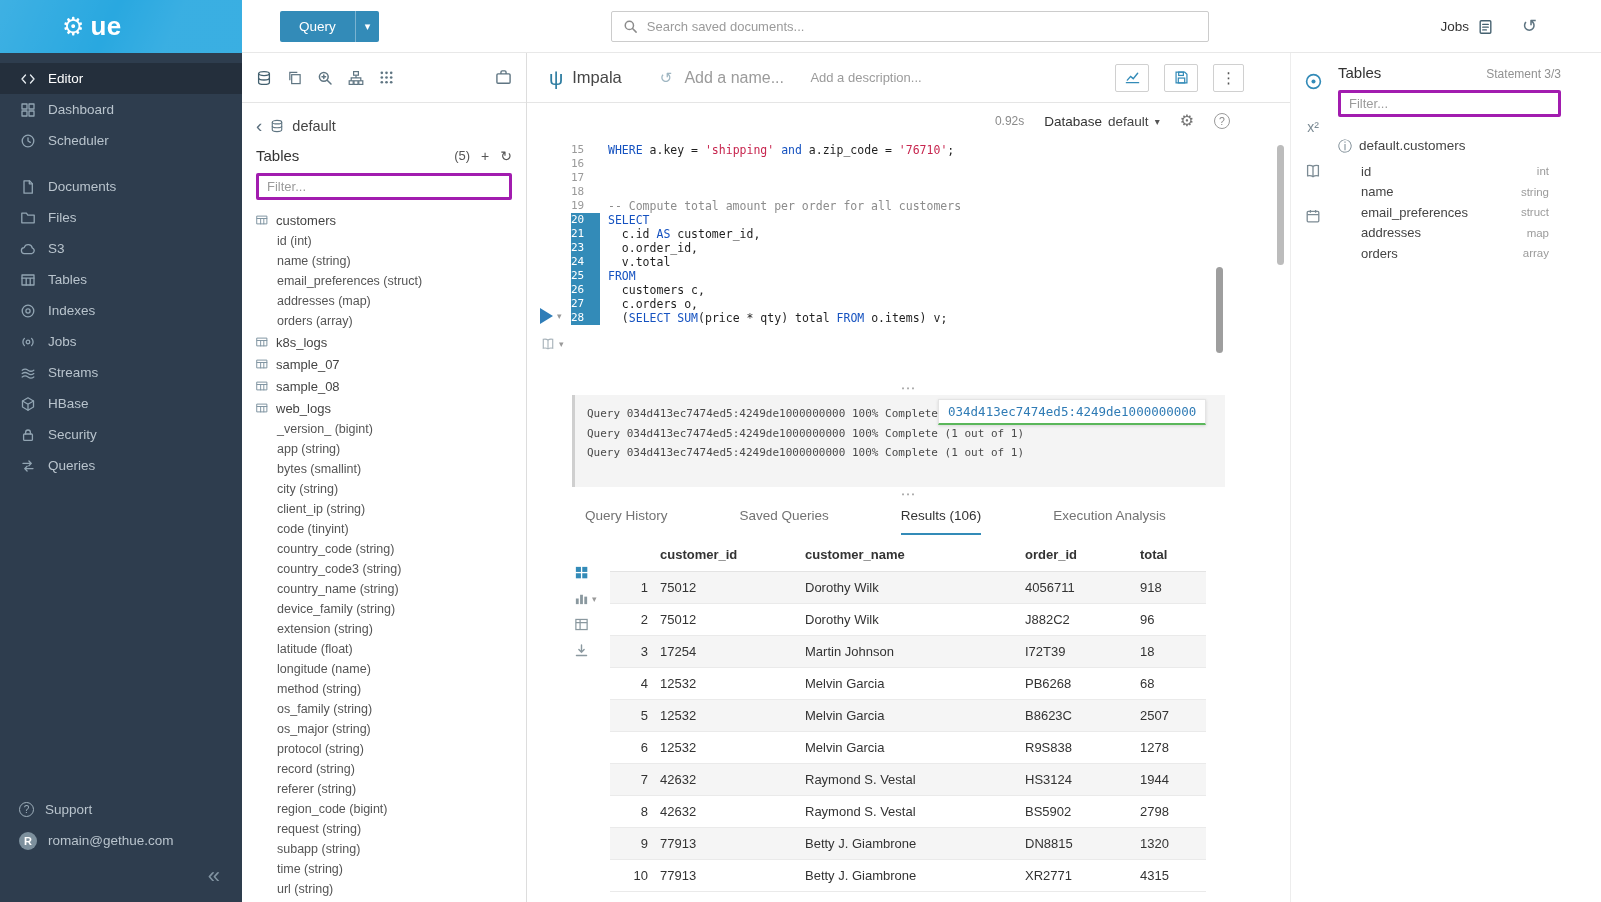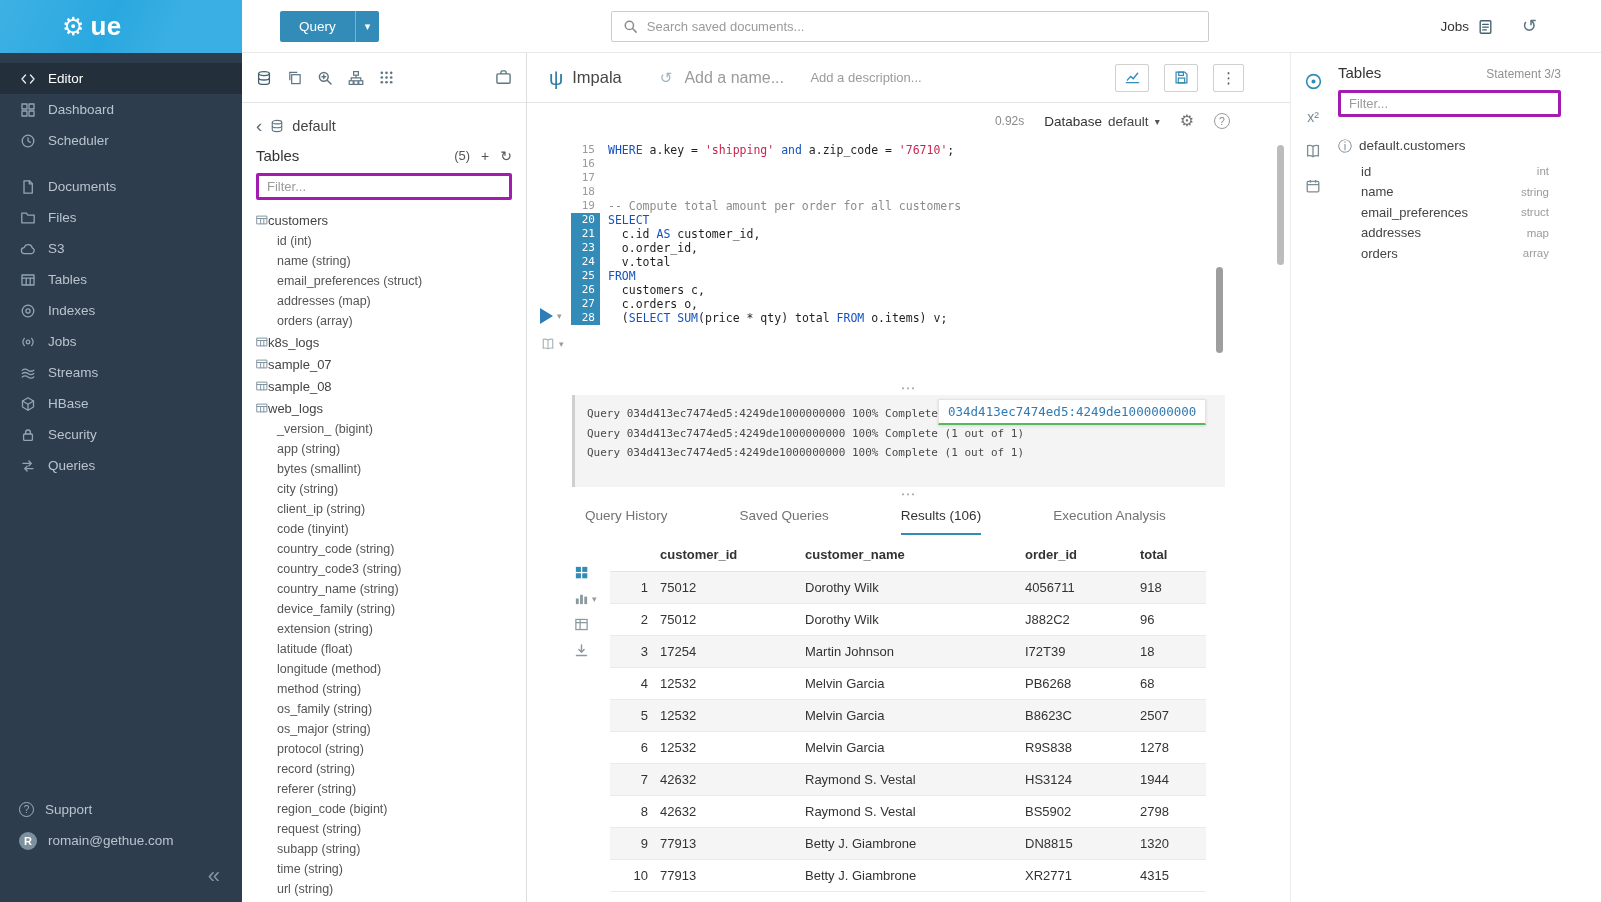--- a/index.html
+++ b/index.html
@@ -56,21 +56,21 @@
   .breadcrumb{display:flex;align-items:center;gap:8px;margin-bottom:12px;color:#444}
   .breadcrumb .back{font-size:19px;color:#5a6e7d;line-height:1;cursor:pointer}
   .breadcrumb .dbi{color:#5f7582;display:flex}
   .breadcrumb .dbname{font-size:14.5px;cursor:pointer}
   .tables-header{display:flex;align-items:center;margin-bottom:9px}
   .tables-header .title{font-size:15px;color:#333}
   .tables-header .count{margin-left:auto;color:#555;font-size:13px}
   .tables-header .hicon{margin-left:11px;color:#555;font-size:14px;cursor:pointer;line-height:1}
   .filter-input{width:100%;height:27px;border:3px solid #a21caf;border-radius:2px;padding:0 8px;font-size:13px;color:#444;margin-bottom:9px}
   .tree{overflow:hidden}
-  .tree-table{height:22px;display:flex;align-items:center;color:#444;font-size:13px;cursor:pointer}
+  .tree-table{height:22px;display:flex;align-items:center;gap:8px;color:#444;font-size:13px;cursor:pointer}
   .tbl-icon{color:#7e93a0;display:flex}
   .tree-col{height:20px;line-height:20px;padding-left:21px;font-size:12.5px;color:#555;white-space:nowrap;cursor:pointer}
 
   
   .editor-col{flex:1;min-width:0;display:flex;flex-direction:column;position:relative;background:#fff}
   .snippet-header{height:50px;flex:none;display:flex;align-items:center;padding:0 46px 0 22px;border-bottom:1px solid #e5e5e5}
   .engine{display:flex;align-items:center;gap:9px;font-size:16.5px;color:#464646}
   .impala-icon{color:#2f7da1;font-size:20px;line-height:1}
   .snip-hist{margin-left:38px;color:#9fb6c2;font-size:15px;cursor:pointer;line-height:1}
   .name-input{margin-left:12px;width:104px;border:none;font-size:16px;color:#444}
@@ -83,21 +83,21 @@
   .exec-time{color:#8a8a8a;font-size:12px}
   .db-select{display:flex;align-items:center;gap:6px;cursor:pointer}
   .db-select .lbl{font-size:13.5px;color:#333}
   .db-select .val{font-size:13.5px;color:#444}
   .db-select .crt{font-size:10px;color:#555}
   .gear-icon{font-size:16px;color:#757575;cursor:pointer;line-height:1}
   .qmark{width:16px;height:16px;border:1px solid #9a9a9a;border-radius:50%;color:#8a8a8a;font-size:10.5px;display:flex;align-items:center;justify-content:center;cursor:pointer}
 
   .code-area{height:242px;flex:none;position:relative;padding:4px 0 0 44px;overflow:hidden}
   .code-line{display:flex;height:14px;line-height:14px;font-family:"DejaVu Sans Mono",monospace;font-size:11.5px}
-  .gut{width:29px;flex:none;text-align:right;padding-right:5px;color:#9a9a9a;font-size:11px}
+  .gut{width:29px;flex:none;text-align:left;padding-right:5px;color:#9a9a9a;font-size:11px}
   .gut.active{background:#338bb8;color:#fff}
   .code-text{padding-left:8px;white-space:pre;color:#1f1f1f;flex:1}
   .tok-k{color:#1552c0}
   .tok-s{color:#c7254e}
   .tok-c{color:#8c8c8c}
   .tok-p{color:#1f1f1f}
   .exec-btn{position:absolute;left:13px;top:169px;display:flex;align-items:center;gap:4px;cursor:pointer}
   .play{width:0;height:0;border-left:13px solid #2f7db8;border-top:8px solid transparent;border-bottom:8px solid transparent}
   .exec-caret{font-size:9px;color:#9a9a9a}
   .lang-ref{position:absolute;left:14px;top:198px;display:flex;align-items:center;gap:4px;color:#a8b3ba;cursor:pointer}
@@ -127,21 +127,21 @@
   .results-table td{padding:8px 0;border-bottom:1px solid #eaeaea;color:#333}
   .results-table tbody tr:nth-child(odd){background:#f5f5f5}
   .results-table th:nth-child(1),.results-table td:nth-child(1){width:50px;text-align:right;padding-right:12px}
   .results-table th:nth-child(2),.results-table td:nth-child(2){width:145px}
   .results-table th:nth-child(3),.results-table td:nth-child(3){width:220px}
   .results-table th:nth-child(4),.results-table td:nth-child(4){width:115px}
   .results-table th:nth-child(5),.results-table td:nth-child(5){width:66px}
 
   
   .right-section{width:311px;flex:none;display:flex;border-left:1px solid #ededed;background:#fff}
-  .right-strip{width:44px;flex:none;display:flex;flex-direction:column;align-items:center;gap:19px;padding-top:19px;color:#7c8b94}
+  .right-strip{width:44px;flex:none;display:flex;flex-direction:column;align-items:center;gap:29px;padding-top:19px;color:#7c8b94}
   .strip-icon{cursor:pointer;display:flex;align-items:center;justify-content:center}
   .strip-icon.active{color:#338bb8}
   .strip-fn{font-size:14px;color:#7c8b94;line-height:1}
   .right-panel{flex:1;padding:11px 40px 0 3px;overflow:hidden}
   .rp-header{display:flex;align-items:baseline;margin-bottom:9px}
   .rp-title{font-size:15px;color:#333}
   .rp-statement{margin-left:auto;font-size:12px;color:#919191}
   .rp-entry{display:flex;align-items:center;gap:7px;margin:12px 0 8px;color:#444;font-size:13.5px;cursor:pointer}
   .rp-entry .info{color:#72828c;font-size:14px;line-height:1}
   .rcol-row{height:20.5px;display:flex;align-items:center;padding:0 12px 0 23px;cursor:pointer}
@@ -453,21 +453,21 @@
               <div class="tree-col">bytes (smallint)</div>
               <div class="tree-col">city (string)</div>
               <div class="tree-col">client_ip (string)</div>
               <div class="tree-col">code (tinyint)</div>
               <div class="tree-col">country_code (string)</div>
               <div class="tree-col">country_code3 (string)</div>
               <div class="tree-col">country_name (string)</div>
               <div class="tree-col">device_family (string)</div>
               <div class="tree-col">extension (string)</div>
               <div class="tree-col">latitude (float)</div>
-              <div class="tree-col">longitude (method)</div>
+              <div class="tree-col">longitude (name)</div>
               <div class="tree-col">method (string)</div>
               <div class="tree-col">os_family (string)</div>
               <div class="tree-col">os_major (string)</div>
               <div class="tree-col">protocol (string)</div>
               <div class="tree-col">record (string)</div>
               <div class="tree-col">referer (string)</div>
               <div class="tree-col">region_code (bigint)</div>
               <div class="tree-col">request (string)</div>
               <div class="tree-col">subapp (string)</div>
               <div class="tree-col">time (string)</div>

